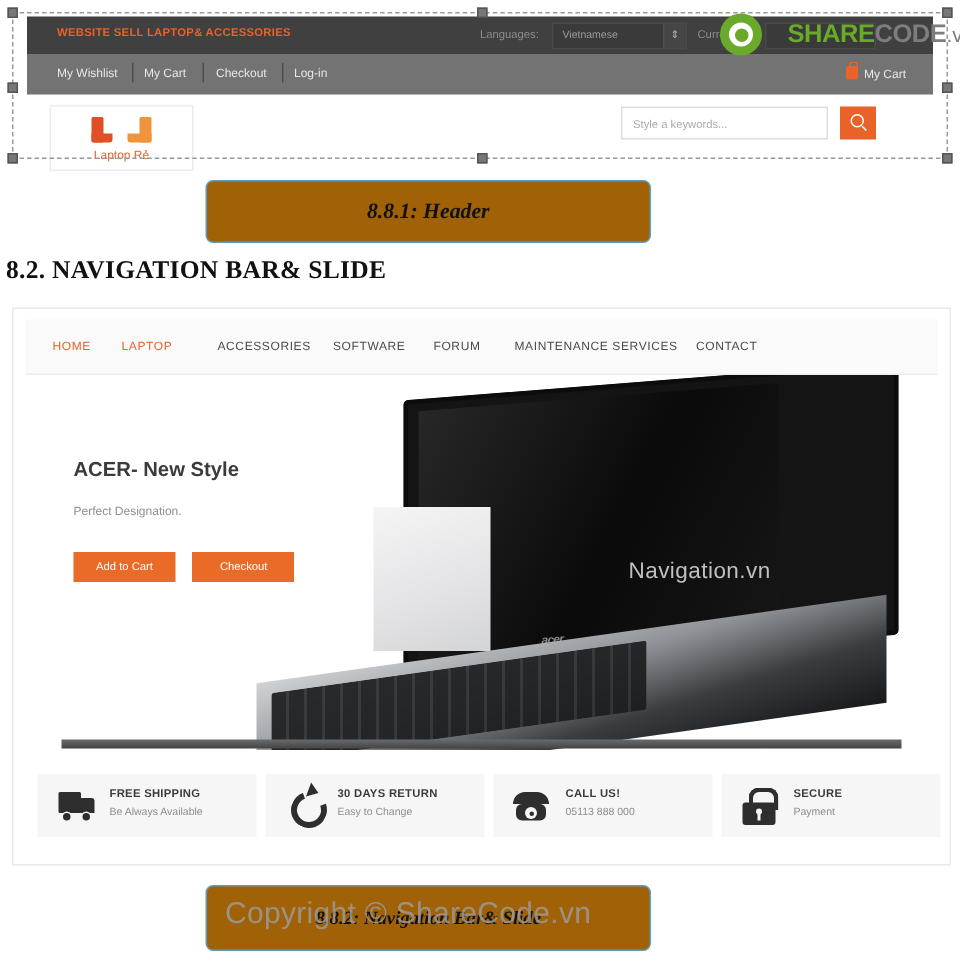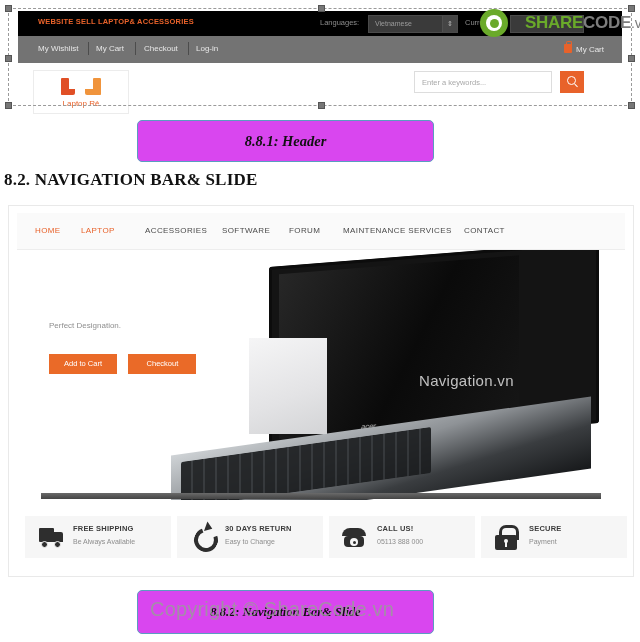--- a/index.html
+++ b/index.html
@@ -15,21 +15,21 @@
   .doc{position:relative;width:640px;height:642px;}
 
   
   .sel-wrap{position:absolute;}
   .sel-dashed{position:absolute;inset:0;border:1px dashed #9a9a9a;pointer-events:none;}
   .handle{position:absolute;width:5px;height:5px;background:#777;border:1px solid #555;}
 
   
   .shot-header{position:absolute;left:8px;top:8px;width:624px;height:98px;background:#fff;}
 
-  .topbar{position:absolute;left:10px;top:3px;right:10px;height:25px;background:#000000;}
+  .topbar{position:absolute;left:10px;top:3px;right:10px;height:25px;background:#404040;}
   .topbar-title{position:absolute;left:20px;top:6px;font-size:7.5px;font-weight:bold;color:#e8622a;letter-spacing:.2px;}
   .lang-label{position:absolute;left:302px;top:7px;font-size:7.5px;color:#8d8d8d;}
   .lang-select{position:absolute;left:350px;top:4px;width:88px;height:16px;background:#3a3a3a;border:1px solid #4a4a4a;}
   .lang-select span{position:absolute;left:6px;top:4px;font-size:7px;color:#9b9b9b;}
   .lang-arrow{position:absolute;right:0;top:0;width:14px;height:100%;background:#454545;border-left:1px solid #4f4f4f;
                color:#b9b9b9;font-size:7px;text-align:center;line-height:16px;}
   .cur-label{position:absolute;left:447px;top:7px;font-size:7.5px;color:#8d8d8d;}
   .cur-select{position:absolute;left:492px;top:4px;width:72px;height:16px;background:#3a3a3a;border:1px solid #4a4a4a;}
 
   .navbar2{position:absolute;left:10px;top:28px;right:10px;height:27px;background:#737373;}
@@ -51,21 +51,21 @@
 
   .searchwrap{position:absolute;right:48px;top:63px;width:170px;height:22px;}
   .searchbox{position:absolute;left:0;top:0;width:136px;height:20px;border:1px solid #dddddd;background:#fff;}
   .searchbox span{position:absolute;left:7px;top:6px;font-size:7.5px;color:#a9a9a9;}
   .searchbtn{position:absolute;right:0;top:0;width:24px;height:22px;background:#e8622a;}
   .mag{position:absolute;left:7px;top:5px;width:7px;height:7px;border:1.4px solid #fff;border-radius:50%;}
   .mag:after{content:"";position:absolute;right:-3px;bottom:-2px;width:4px;height:1.4px;background:#fff;transform:rotate(45deg);}
 
   
   .caption{
-    position:absolute;border:1.6px solid #5b9dc0;border-radius:5px;background:#d946ef;
+    position:absolute;border:1.6px solid #5b9dc0;border-radius:5px;background:#a16207;
     display:flex;align-items:center;justify-content:center;
     font-family:"Liberation Serif", serif;font-style:italic;font-weight:bold;
     color:#111;
   }
   .cap1{left:137px;top:120px;width:295px;height:40px;font-size:14.5px;}
   .cap2{left:137px;top:590px;width:295px;height:42px;font-size:12.5px;}
   .cap2 .capinner{position:relative;z-index:2;}
 
   
   .sect-head{
@@ -190,21 +190,21 @@
     <div class="logobox">
       <div class="logomark">
         <div class="bar1"></div>
           <div class="bar2"></div>
       </div>
       <div class="logotext">Laptop Rẻ</div>
     </div>
 
     <div class="searchwrap">
       <div class="searchbox">
-        <span>Enter a keywords...</span>
+        <span>Style a keywords...</span>
       </div>
       <div class="searchbtn">
         <div class="mag"></div>
       </div>
     </div>
 
     <div class="sel-dashed"></div>
     <div class="handle" style="left:-3px;top:-3px"></div>
     <div class="handle" style="left:310px;top:-3px"></div>
     <div class="handle" style="right:-3px;top:-3px"></div>
@@ -247,20 +247,21 @@
 
         <div class="acer">acer</div>
         <div class="base">
           <div class="keys"></div>
         </div>
         <div class="sheet"></div>
         <div class="wm-slide">Navigation.vn</div>
       </div>
 
       <div class="slide-txt">
+        <div class="slide-h">ACER- New Style</div>
         <div class="slide-sub">Perfect Designation.</div>
         <div class="btnrow">
           <span class="sbtn">Add to Cart</span>
           <span class="sbtn">Checkout</span>
         </div>
       </div>
     </div>
 
     <div class="darkbar"></div>
 

